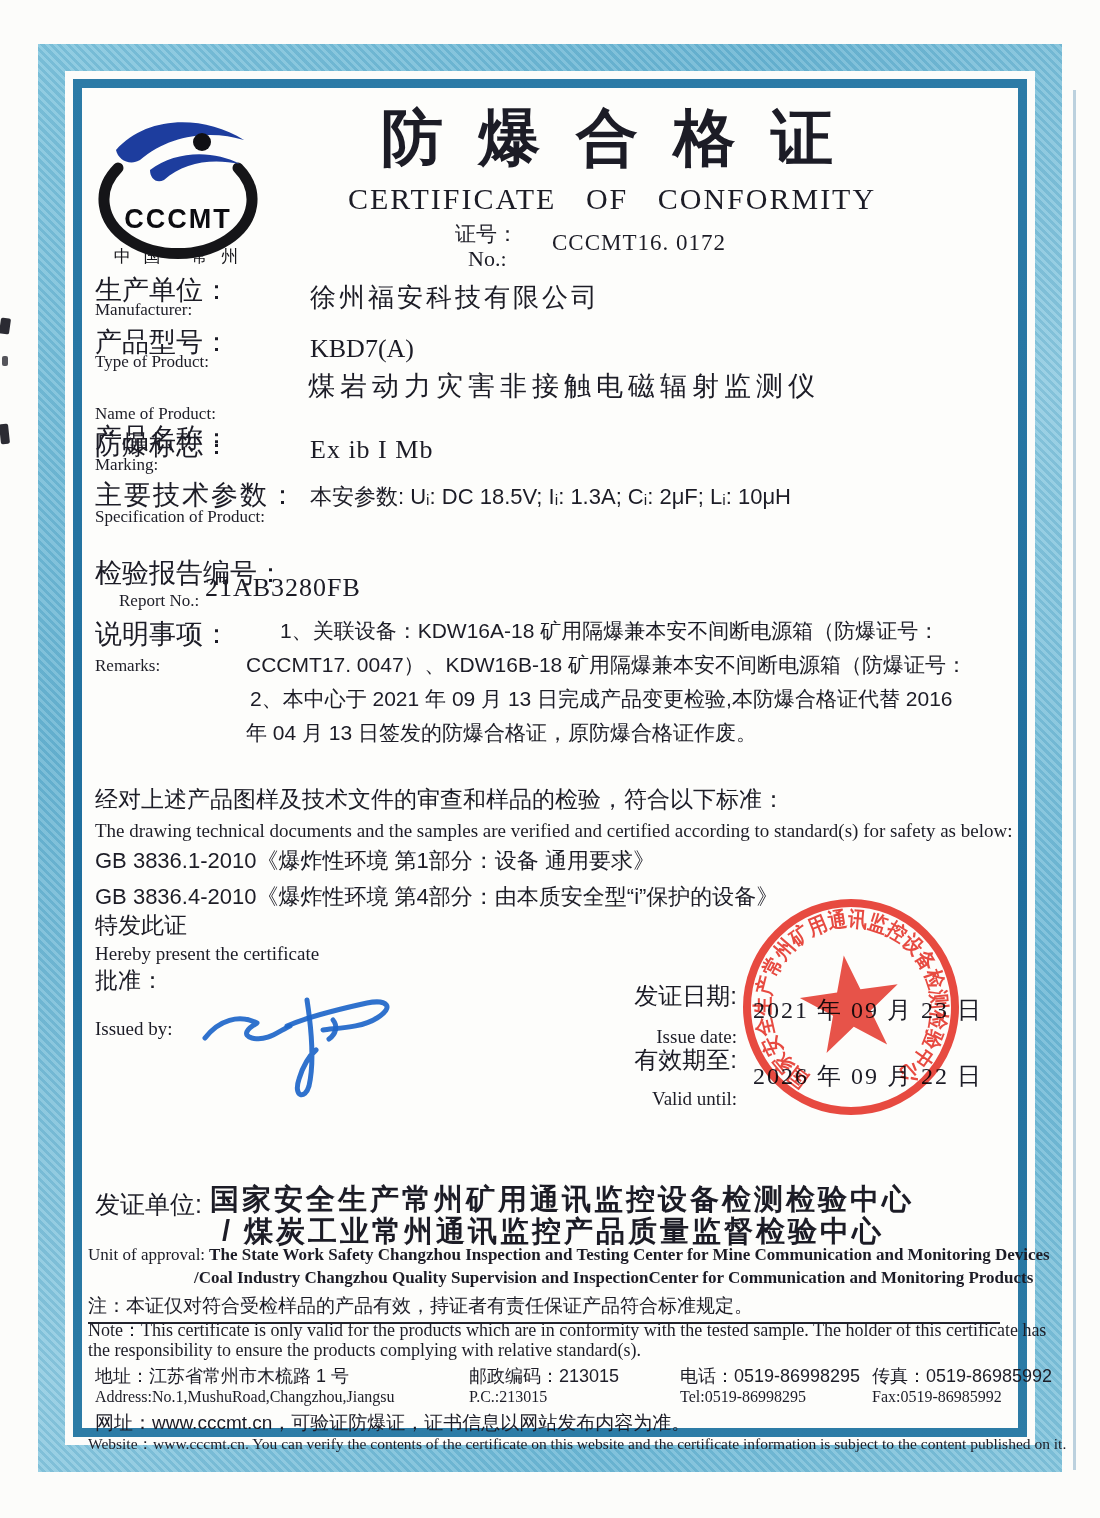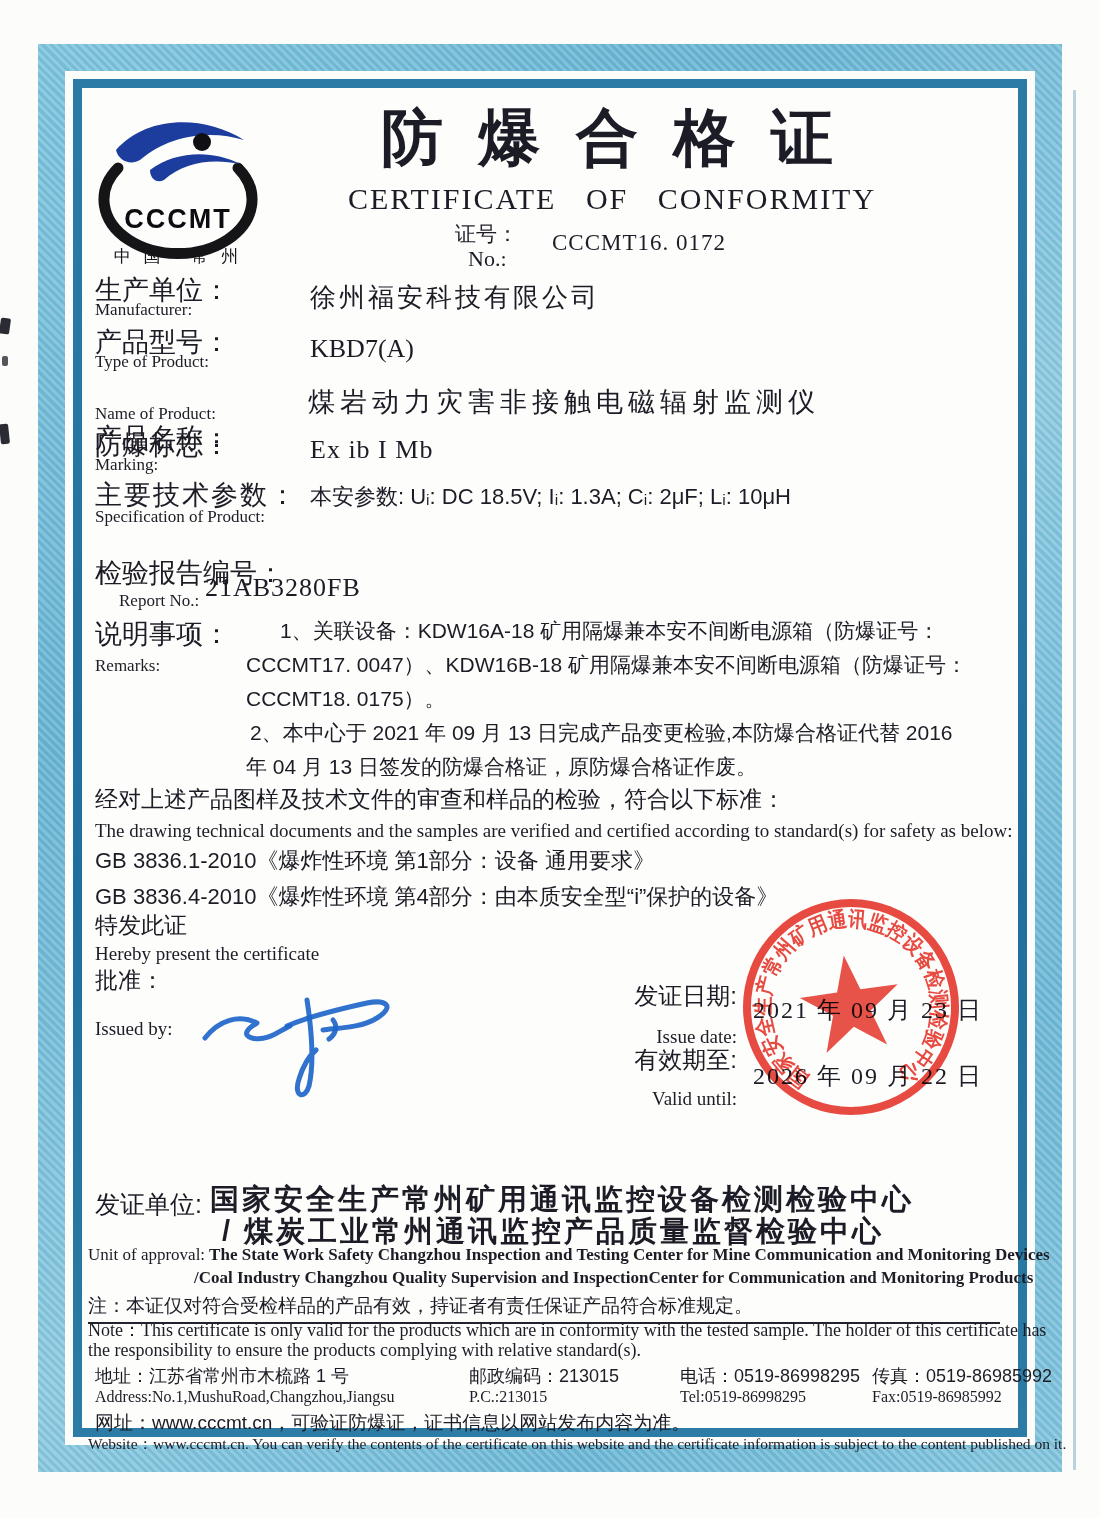--- a/index.html
+++ b/index.html
@@ -64,40 +64,39 @@
           <div class="abs cn lbl-cn" style="left:13px;top:184px;">生产单位：</div>
           <div class="abs en lbl-en" style="left:13px;top:212px;">Manufacturer:</div>
           <div class="abs cn val" style="left:228px;top:192px;letter-spacing:3px;">徐州福安科技有限公司</div>
 
           <div class="abs cn lbl-cn" style="left:13px;top:236px;">产品型号：</div>
           <div class="abs en lbl-en" style="left:13px;top:264px;">Type of Product:</div>
           <div class="abs en val" style="left:228px;top:246px;">KBD7(A)</div>
 
           <div class="abs cn lbl-cn" style="left:13px;top:288px;margin-top:44px;">产品名称：</div>
           <div class="abs en lbl-en" style="left:13px;top:316px;">Name of Product:</div>
-          <div class="abs cn" style="left:226px;top:296px;font-size:27px;letter-spacing:5px;white-space:nowrap;text-align:center;">煤岩动力灾害非接触电磁辐射监测仪</div>
+          <div class="abs cn" style="left:226px;top:280px;font-size:27px;letter-spacing:5px;white-space:nowrap;text-align:center;">煤岩动力灾害非接触电磁辐射监测仪</div>
 
           <div class="abs cn lbl-cn" style="left:13px;top:339px;">防爆标志：</div>
           <div class="abs en lbl-en" style="left:13px;top:367px;">Marking:</div>
           <div class="abs en val" style="left:228px;top:347px;letter-spacing:1px;">Ex ib I Mb</div>
 
           <div class="abs cn lbl-cn" style="left:13px;top:389px;letter-spacing:2px;">主要技术参数：</div>
           <div class="abs en lbl-en" style="left:13px;top:419px;">Specification of Product:</div>
           <div class="abs cn" style="left:228px;top:394px;font-size:22px;white-space:nowrap;">本安参数: Uᵢ: DC 18.5V; Iᵢ: 1.3A; Cᵢ: 2μF; Lᵢ: 10μH</div>
 
           <div class="abs cn lbl-cn" style="left:13px;top:467px;">检验报告编号：</div>
           <div class="abs en lbl-en" style="left:13px;top:503px;margin-left:24px;">Report No.:</div>
           <div class="abs en" style="left:123px;top:485px;font-size:26px;letter-spacing:1px;">21AB3280FB</div>
 
           <div class="abs cn lbl-cn" style="left:13px;top:528px;">说明事项：</div>
           <div class="abs en lbl-en" style="left:13px;top:568px;">Remarks:</div>
           <div class="abs" style="left:164px;top:526px;width:700px;">
             <div class="rm cn" style="padding-left:34px;">1、关联设备：KDW16A-18 矿用隔爆兼本安不间断电源箱（防爆证号：</div>
             <div class="rm cn">CCCMT17. 0047）、KDW16B-18 矿用隔爆兼本安不间断电源箱（防爆证号：</div>
-            <div class="rm cn">CCCMT18. 0175）。</div>
             <div class="rm cn" style="padding-left:4px;">2、本中心于 2021 年 09 月 13 日完成产品变更检验,本防爆合格证代替 2016</div>
             <div class="rm cn">年 04 月 13 日签发的防爆合格证，原防爆合格证作废。</div>
           </div>
 
           <div class="abs cn" style="left:13px;top:696px;font-size:23px;white-space:nowrap;">经对上述产品图样及技术文件的审查和样品的检验，符合以下标准：</div>
           <div class="abs en" style="left:13px;top:732px;font-size:19px;white-space:nowrap;">The drawing technical documents and the samples are verified and certified according to standard(s) for safety as below:</div>
           <div class="abs cn std" style="left:13px;top:758px;">GB 3836.1-2010《爆炸性环境 第1部分：设备 通用要求》</div>
           <div class="abs cn std" style="left:13px;top:794px;">GB 3836.4-2010《爆炸性环境 第4部分：由本质安全型“i”保护的设备》</div>
           <div class="abs cn" style="left:13px;top:822px;font-size:23px;">特发此证</div>
           <div class="abs en" style="left:13px;top:855px;font-size:19px;">Hereby present the certificate</div>

